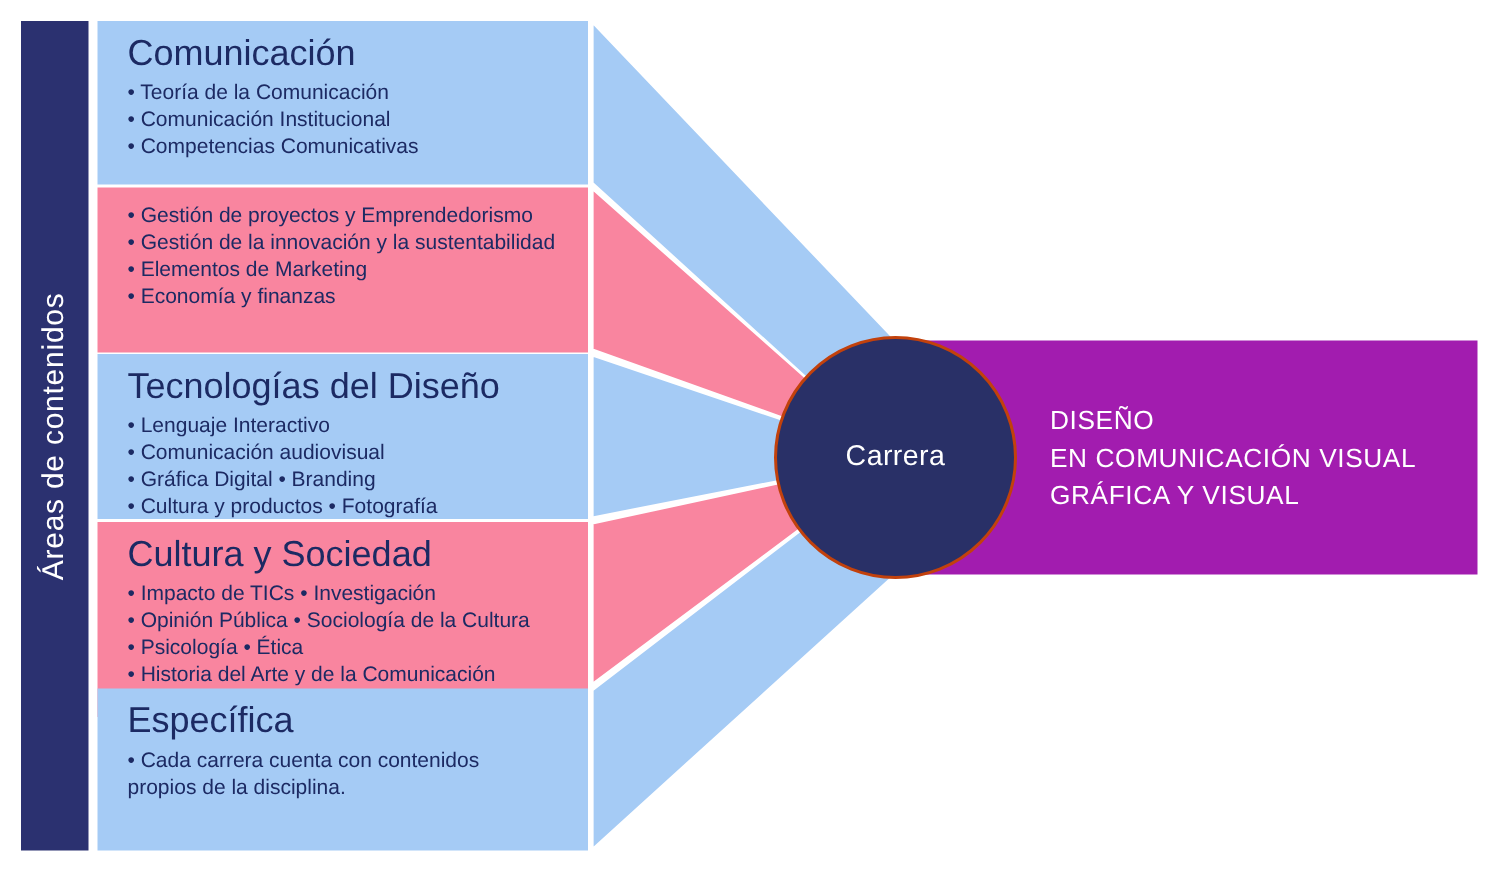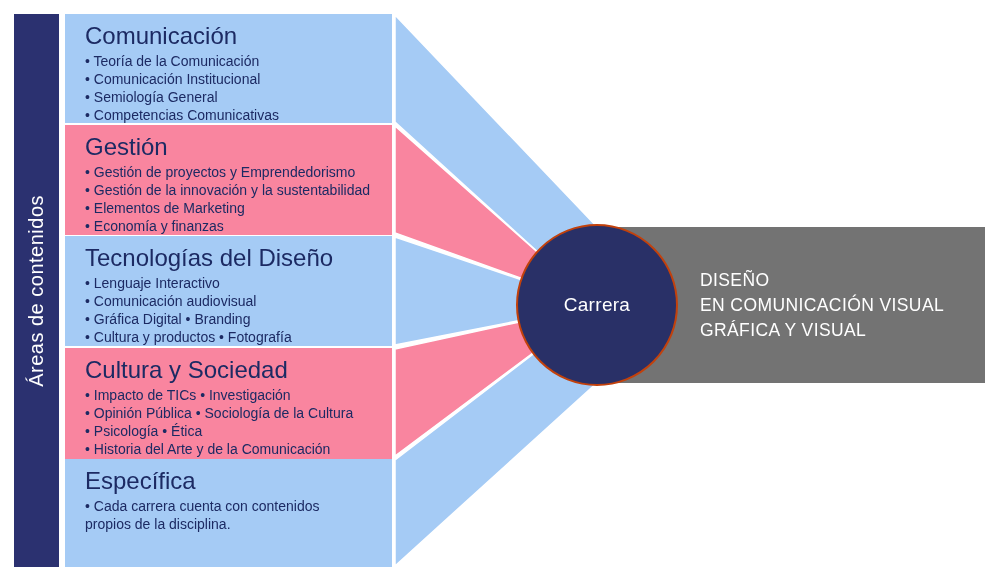--- a/index.html
+++ b/index.html
@@ -68,21 +68,21 @@
   }
   .funnel polygon { stroke: #ffffff; stroke-width: 1.5; }
   .funnel .wblue { fill: #a5cbf5; }
   .funnel .wpink { fill: #f9859f; }
 
   
   .degree-banner {
     position: absolute;
     left: 588px; top: 227px;
     width: 397px; height: 156px;
-    background: #737373;
+    background: #a21caf;
     z-index: 2;
     display: flex;
     flex-direction: column;
     justify-content: center;
     padding-left: 112px;
   }
   .degree-line {
     color: #ffffff;
     font-size: 17.5px;
     line-height: 25px;
@@ -116,27 +116,25 @@
 
   <div class="sidebar">
     <div class="sidebar-label">Áreas de contenidos</div>
   </div>
 
   <div class="box blue b1">
     <div class="box-title">Comunicación</div>
     <div class="box-lines">
         <div class="line">• Teoría de la Comunicación</div>
         <div class="line">• Comunicación Institucional</div>
-        <div class="line">• Semiología General</div>
         <div class="line">• Competencias Comunicativas</div>
       </div>
   </div>
 
   <div class="box pink b2">
-    <div class="box-title">Gestión</div>
     <div class="box-lines">
         <div class="line">• Gestión de proyectos y Emprendedorismo</div>
         <div class="line">• Gestión de la innovación y la sustentabilidad</div>
         <div class="line">• Elementos de Marketing</div>
         <div class="line">• Economía y finanzas</div>
       </div>
   </div>
 
   <div class="box blue b3">
     <div class="box-title">Tecnologías del Diseño</div>

